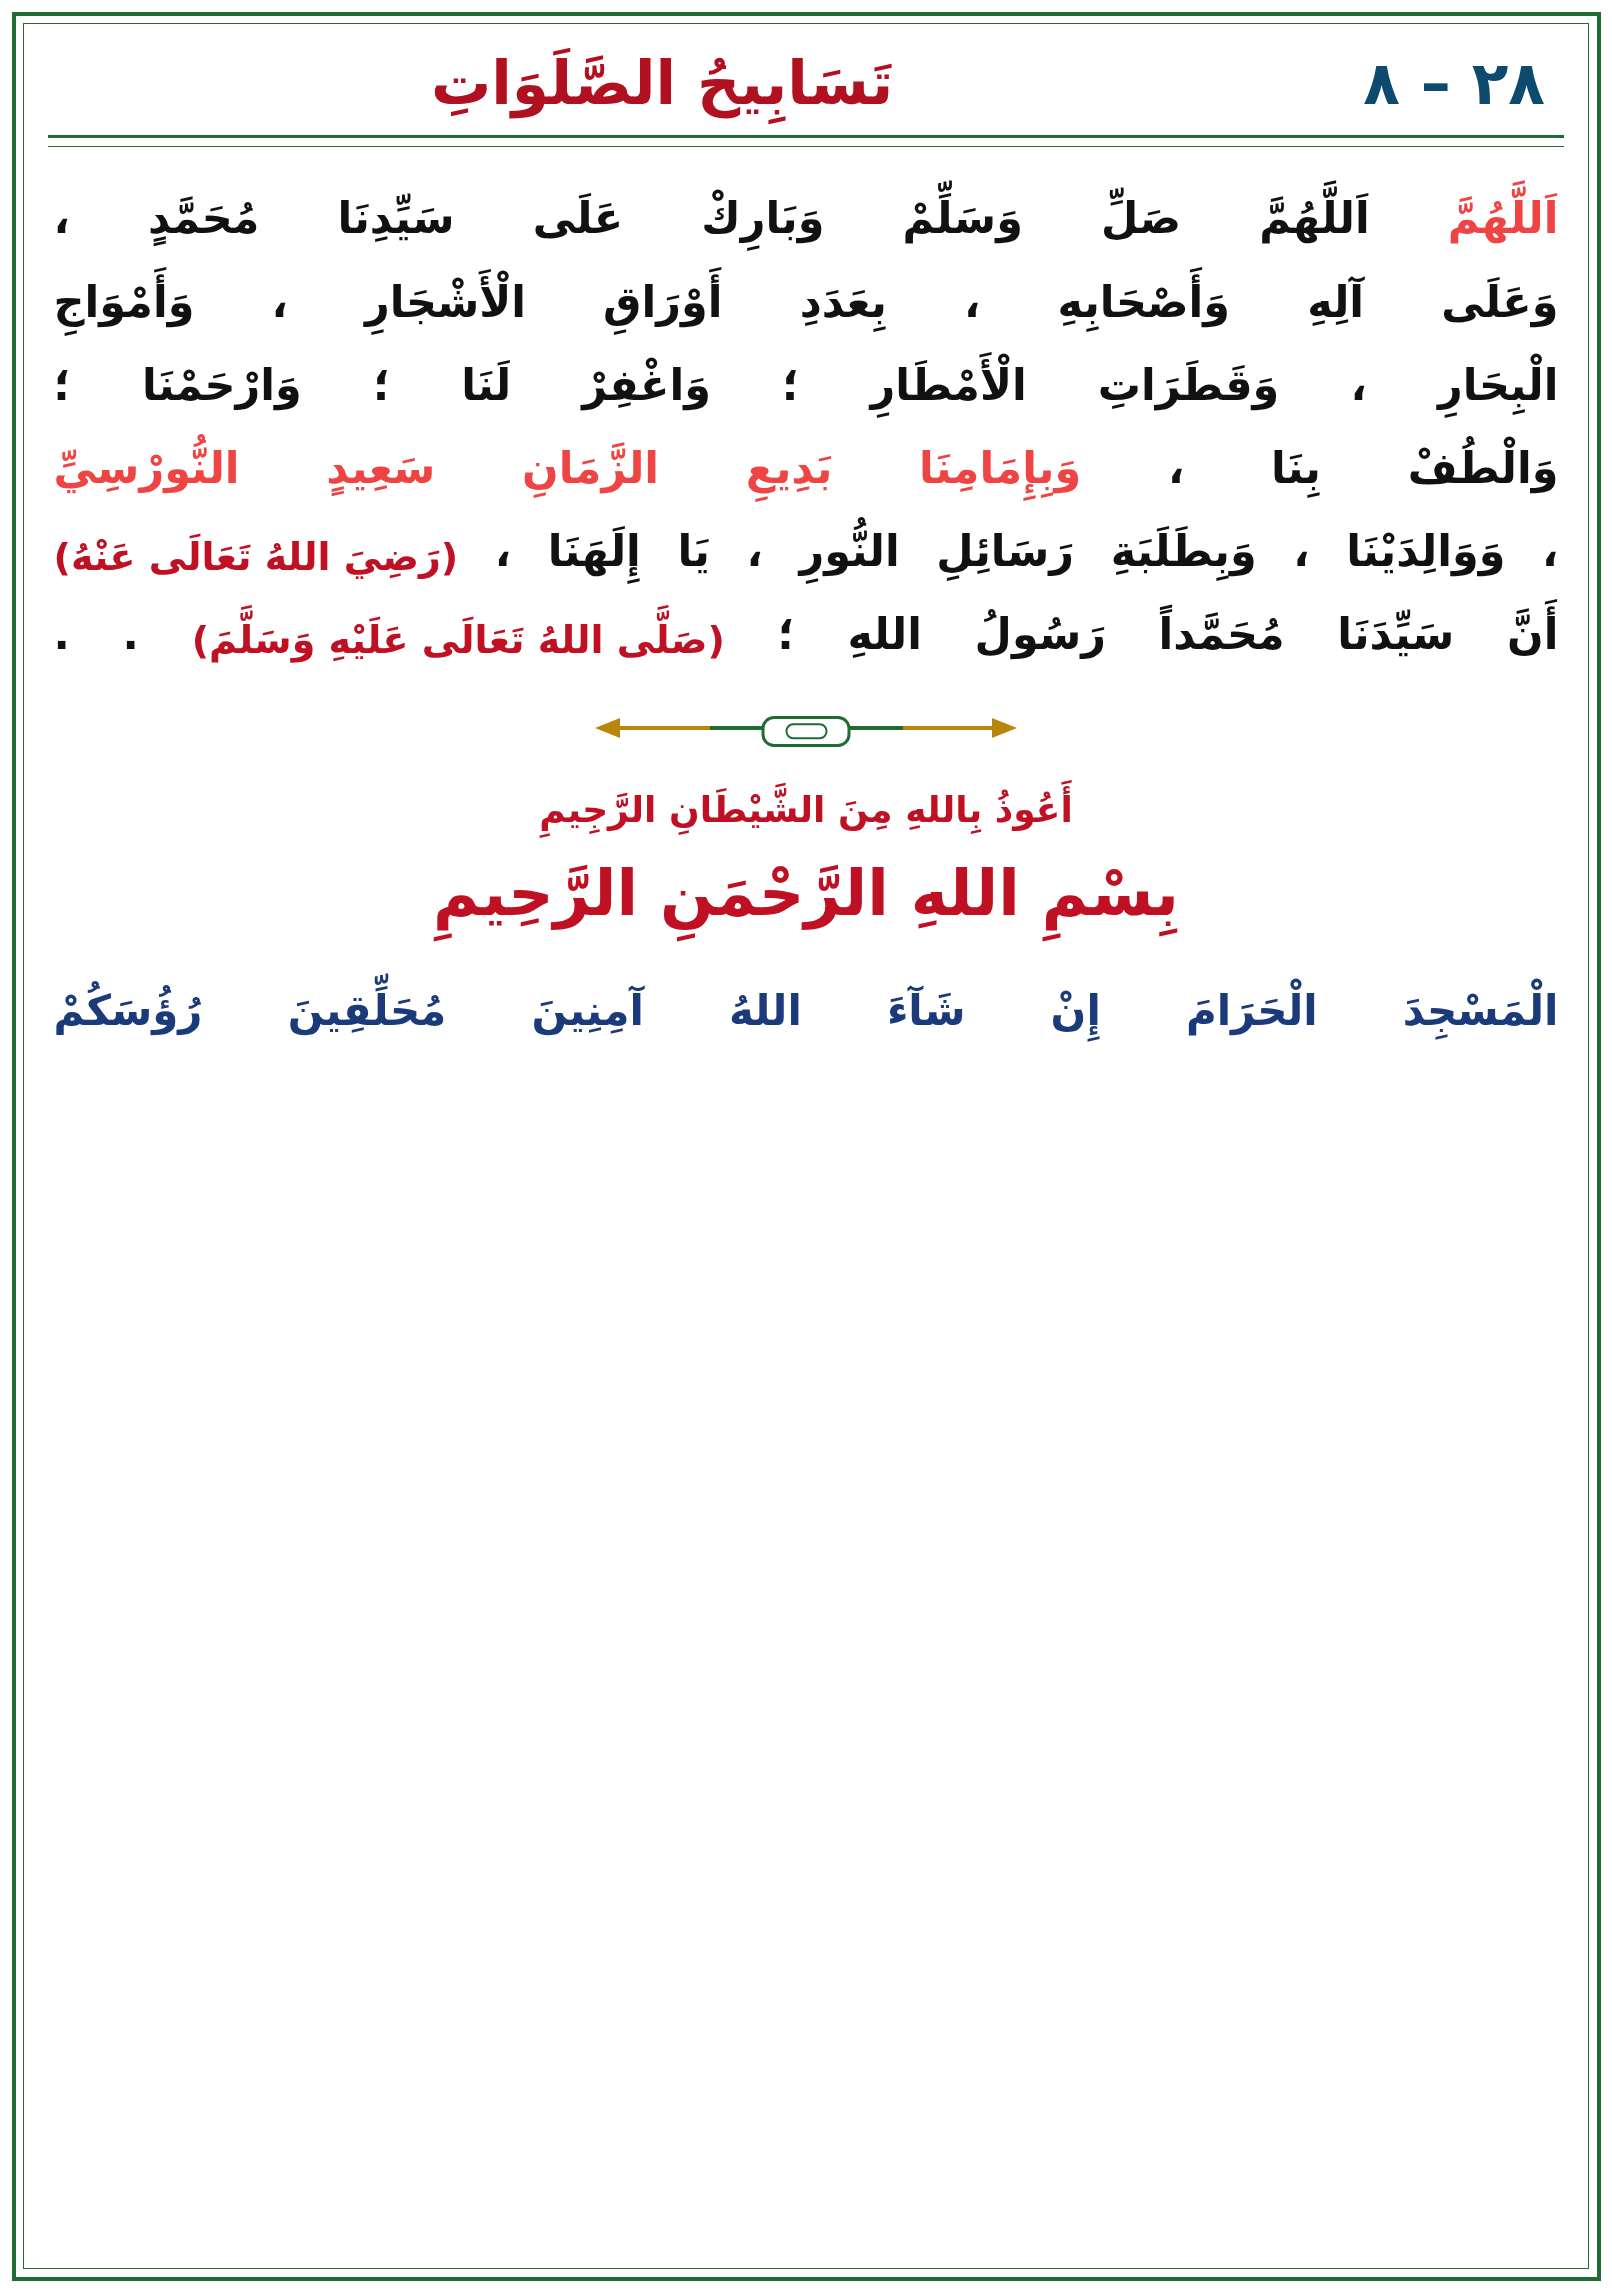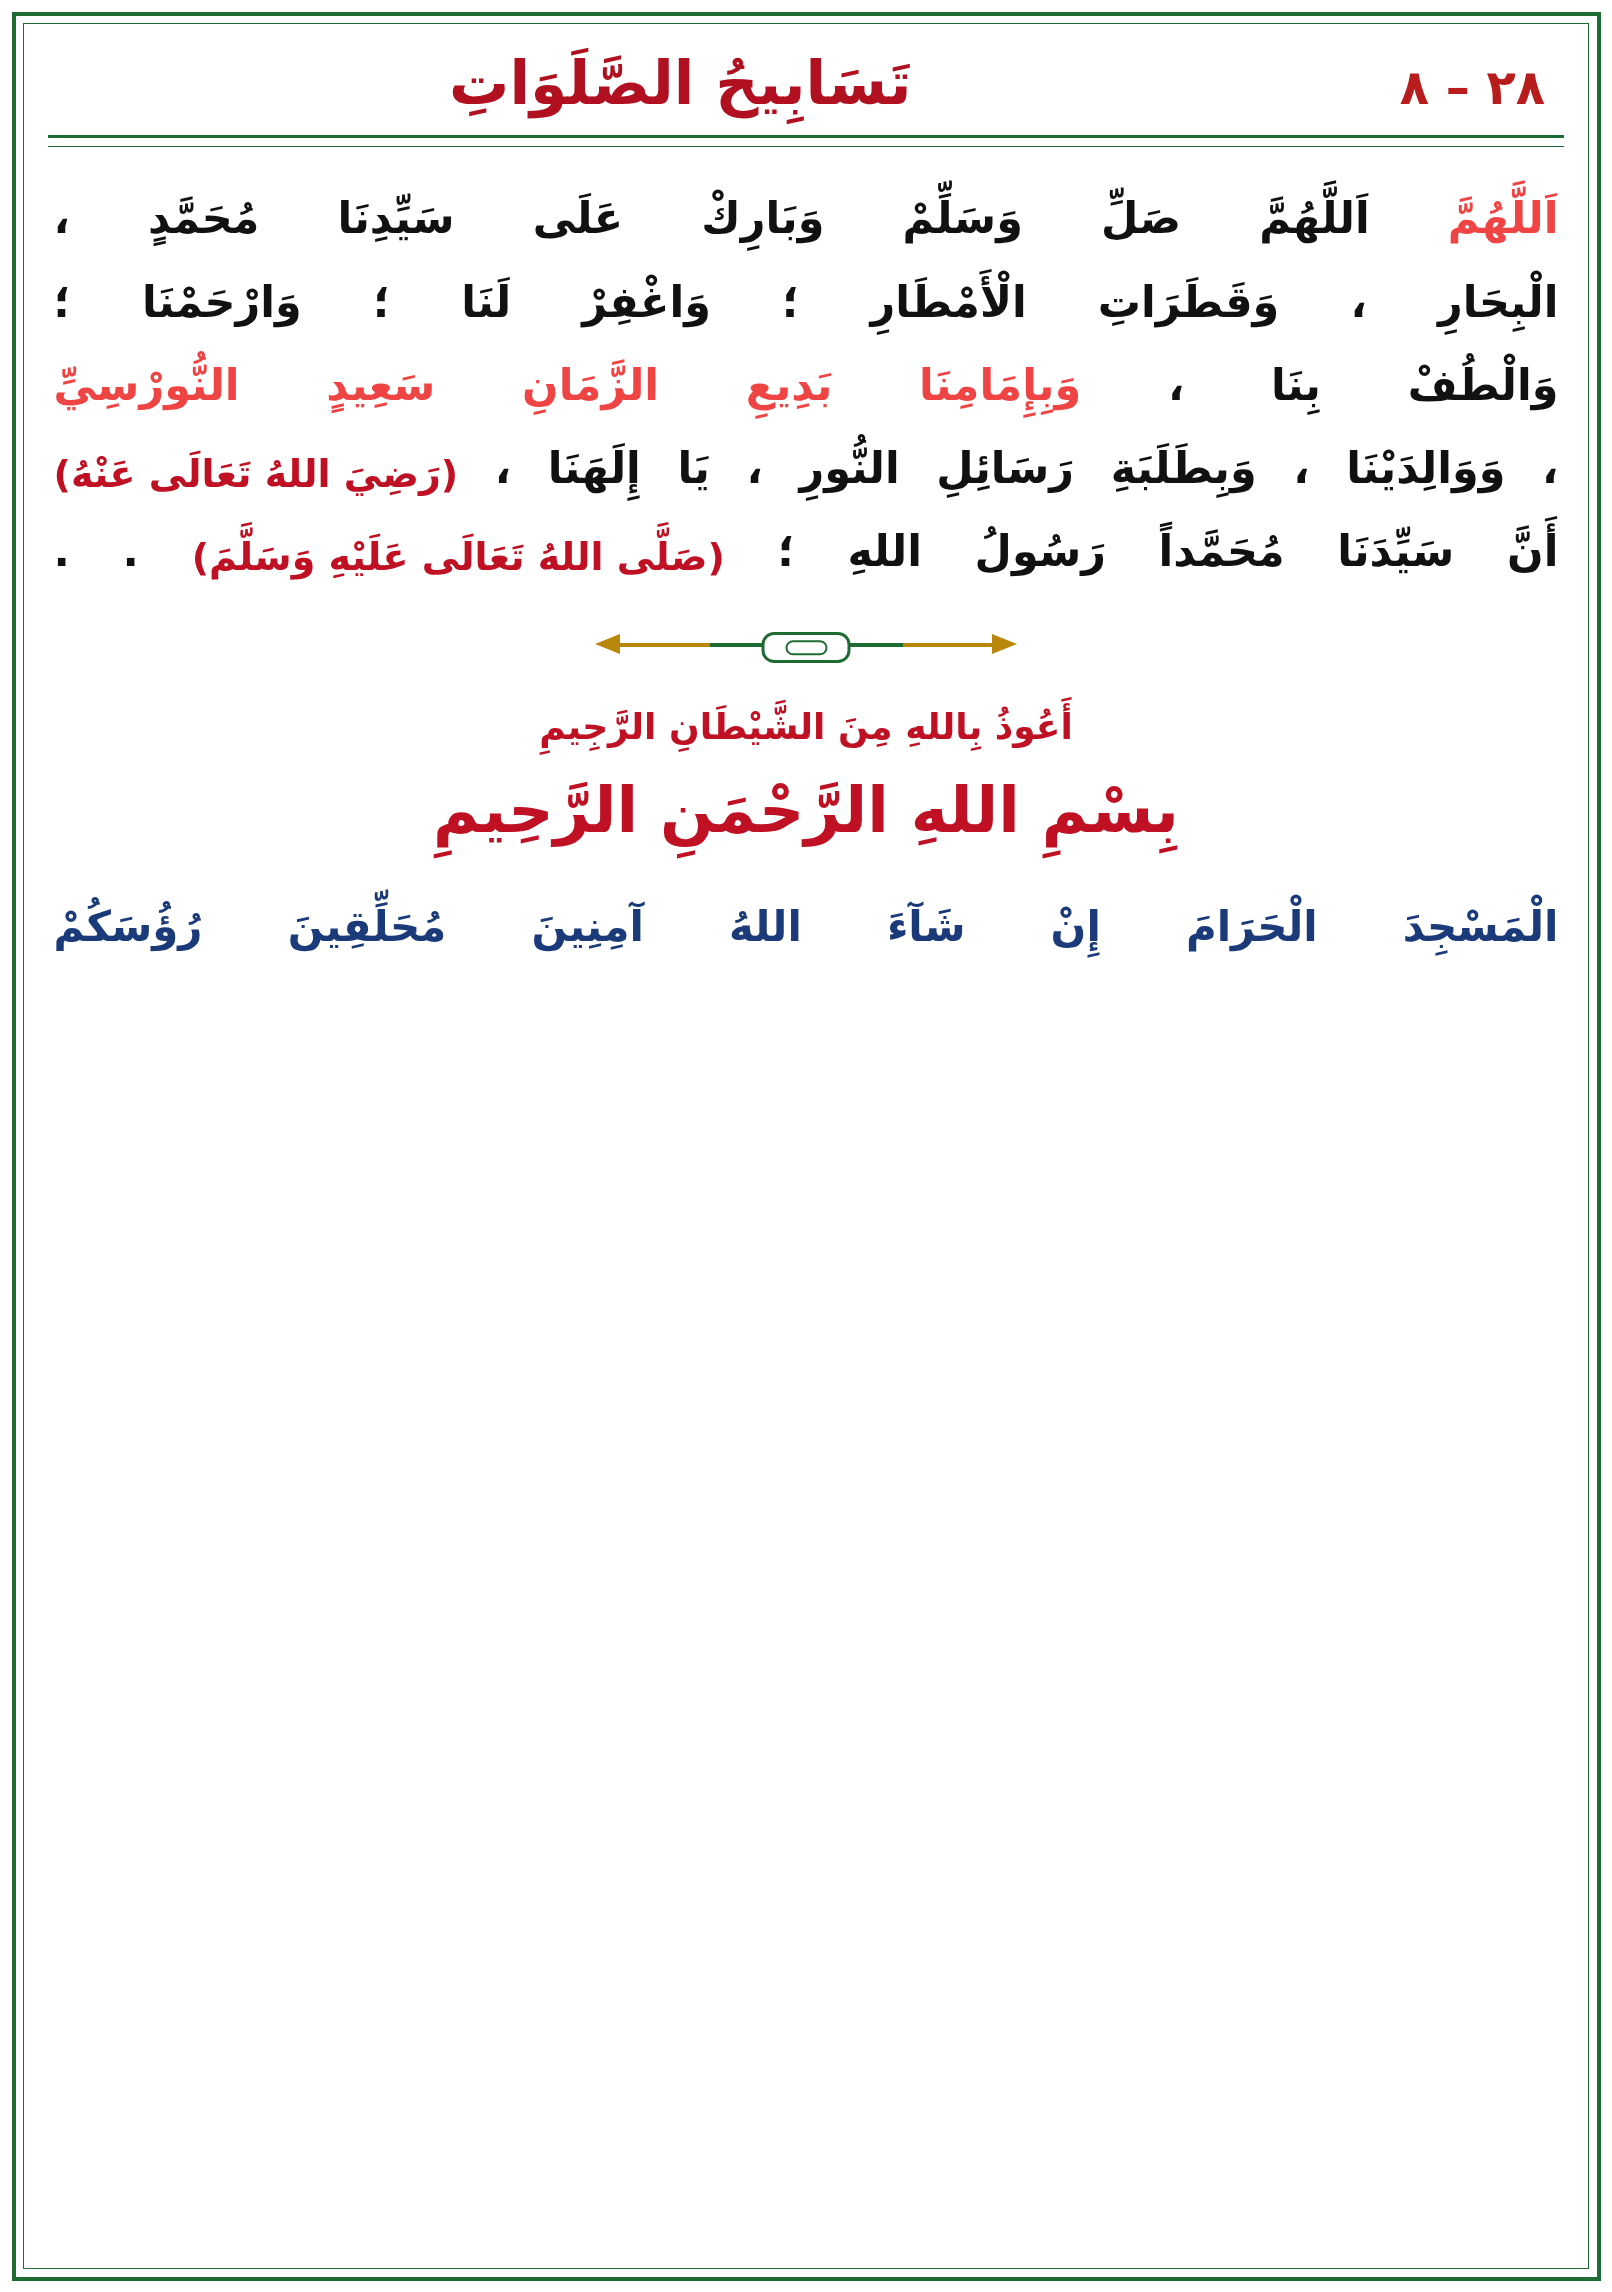--- a/index.html
+++ b/index.html
@@ -63,22 +63,22 @@
     color: #b01020;
     font-size: 60px;
     font-weight: bold;
     letter-spacing: 0px;
     white-space: nowrap;
     flex: 1 1 auto;
     text-align: center;
     padding-right: 106px;
   }
   .header-page {
-    color: #b91c1c;
-    font-size: 48px;
+    color: #0c4a6e;
+    font-size: 60px;
     font-weight: bold;
     white-space: nowrap;
     direction: rtl;
     unicode-bidi: isolate;
   }
 
   
   .rule-double {
     margin: 17.3px 3.8px 0 3.8px;
     height: 8.6px;
@@ -225,20 +225,21 @@
       <div class="header-title">تَسَابِيحُ الصَّلَوَاتِ</div>
     </div>
 
     <div class="rule-double"></div>
 
     <div class="body-block">
       <p>
         <span class="redb">اَللَّهُمَّ</span>
         <span>اَللَّهُمَّ صَلِّ وَسَلِّمْ وَبَارِكْ عَلَى سَيِّدِنَا مُحَمَّدٍ ،</span>
       </p>
+      <p>وَعَلَى آلِهِ وَأَصْحَابِهِ ، بِعَدَدِ أَوْرَاقِ الْأَشْجَارِ ، وَأَمْوَاجِ</p>
       <p>الْبِحَارِ ، وَقَطَرَاتِ الْأَمْطَارِ ؛ وَاغْفِرْ لَنَا ؛ وَارْحَمْنَا ؛</p>
       <p>
         <span>وَالْطُفْ بِنَا ،</span>
         <span class="redb">وَبِإِمَامِنَا بَدِيعِ الزَّمَانِ سَعِيدٍ النُّورْسِيِّ</span>
       </p>
       <p>
         <span>، وَوَالِدَيْنَا ، وَبِطَلَبَةِ رَسَائِلِ النُّورِ ، يَا إِلَهَنَا ،</span>
         <span class="honorific">(رَضِيَ اللهُ تَعَالَى عَنْهُ)</span>
       </p>
       <p>

